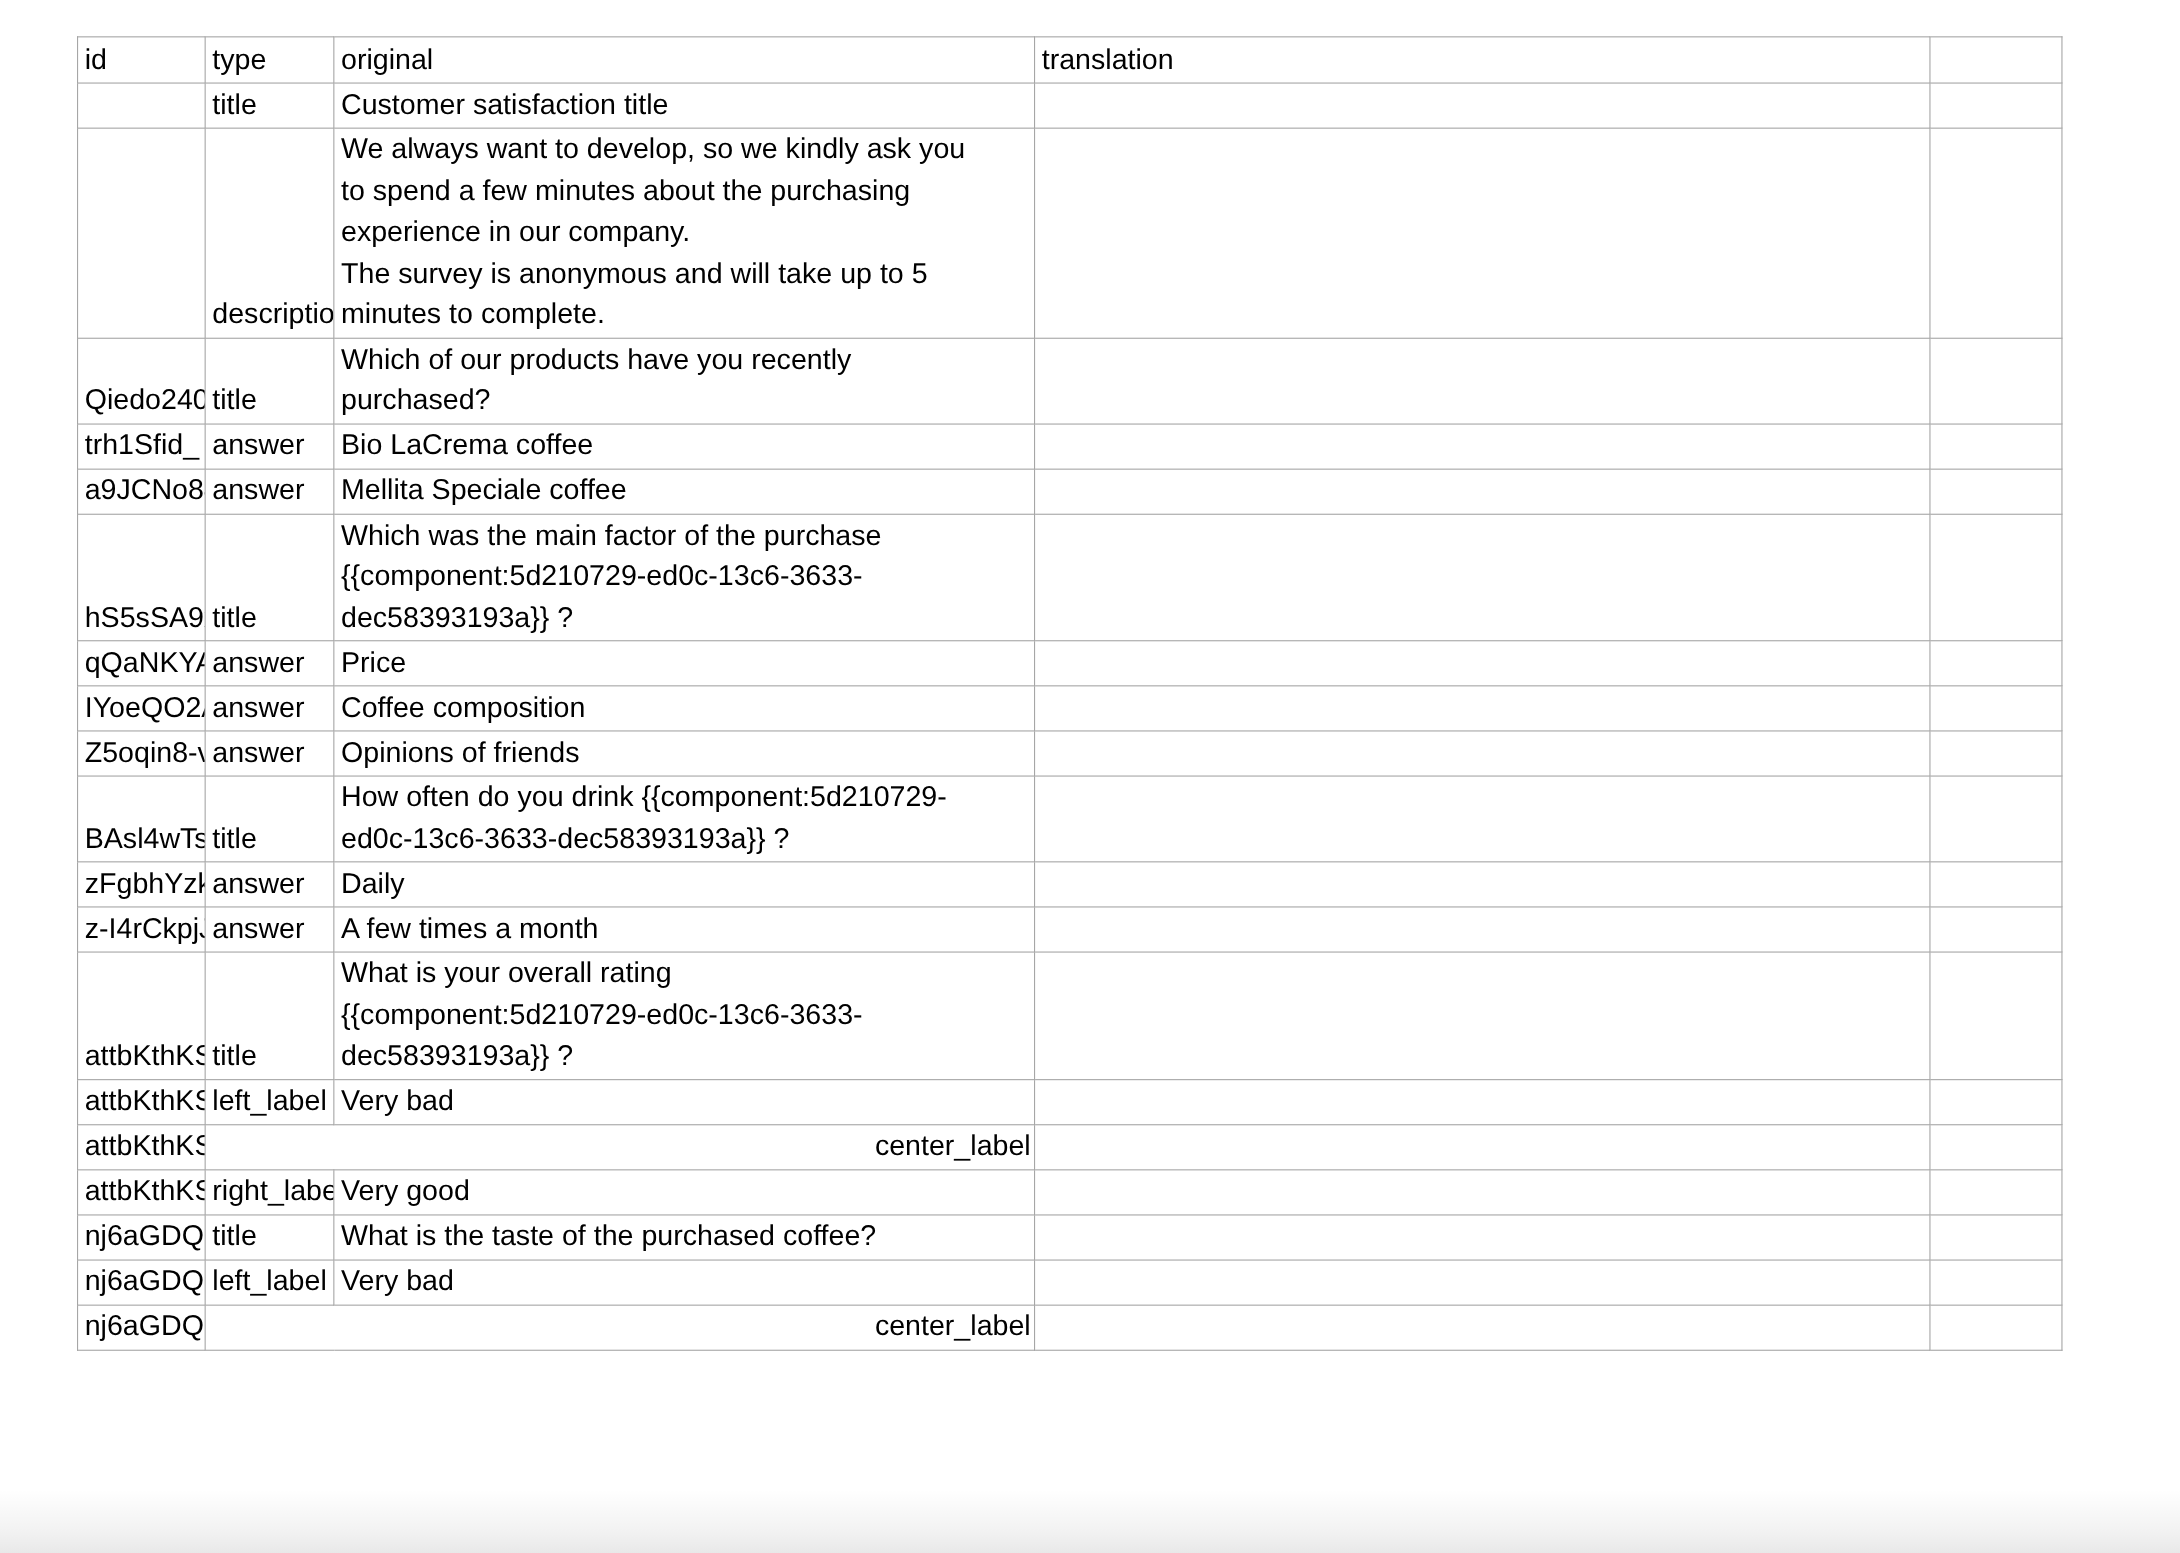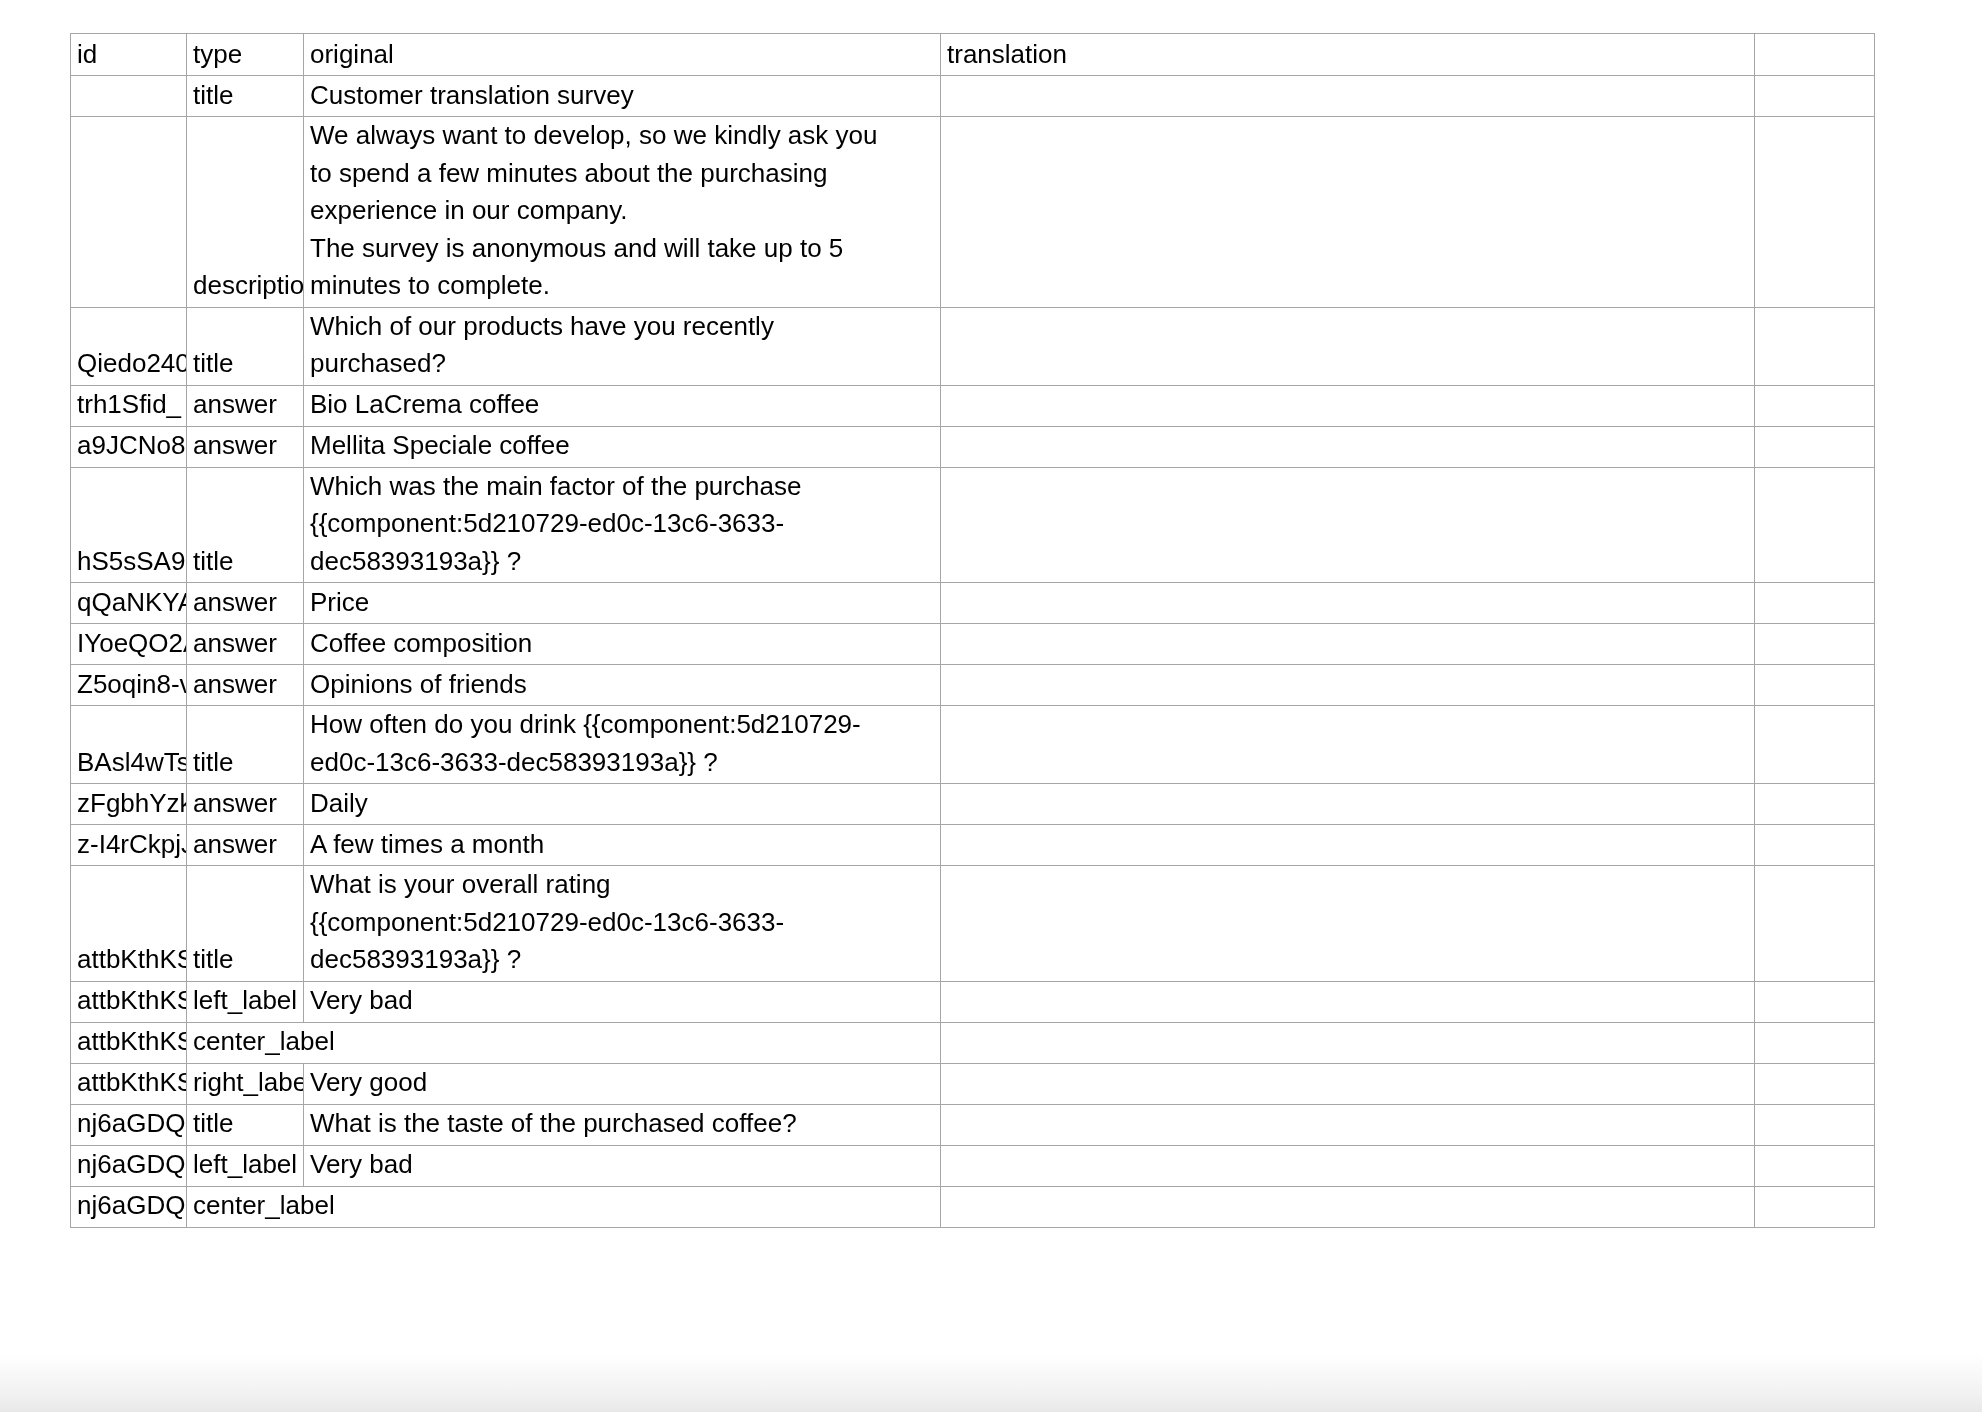--- a/index.html
+++ b/index.html
@@ -36,20 +36,21 @@
   }
   table.sheet thead td { height: 39px; }
   td.col-id, td.col-type, td.col-translation, td.col-extra {
     white-space: nowrap;
   }
   td.col-original {
     white-space: pre-line;
   }
   td.overflow-type {
     white-space: nowrap;
+    text-align: right;
   }
   .bottom-shade {
     position: absolute;
     left: 0;
     right: 0;
     bottom: 0;
     height: 58px;
     pointer-events: none;
     background: linear-gradient(180deg, rgba(0,0,0,0) 0%, rgba(0,0,0,0.055) 70%, rgba(0,0,0,0.09) 100%);
   }
@@ -72,21 +73,21 @@
         <td class="col-type">type</td>
         <td class="col-original">original</td>
         <td class="col-translation">translation</td>
         <td class="col-extra"></td>
       </tr>
     </thead>
     <tbody id="table-body">
         <tr>
           <td class="col-id"></td>
           <td class="col-type">title</td>
-          <td class="col-original">Customer translation survey</td>
+          <td class="col-original">Customer satisfaction title</td>
           <td class="col-translation"></td>
           <td class="col-extra"></td>
         </tr>
         <tr>
           <td class="col-id"></td>
           <td class="col-type">descriptio</td>
           <td class="col-original">We always want to develop, so we kindly ask you
 to spend a few minutes about the purchasing
 experience in our company.
 The survey is anonymous and will take up to 5

